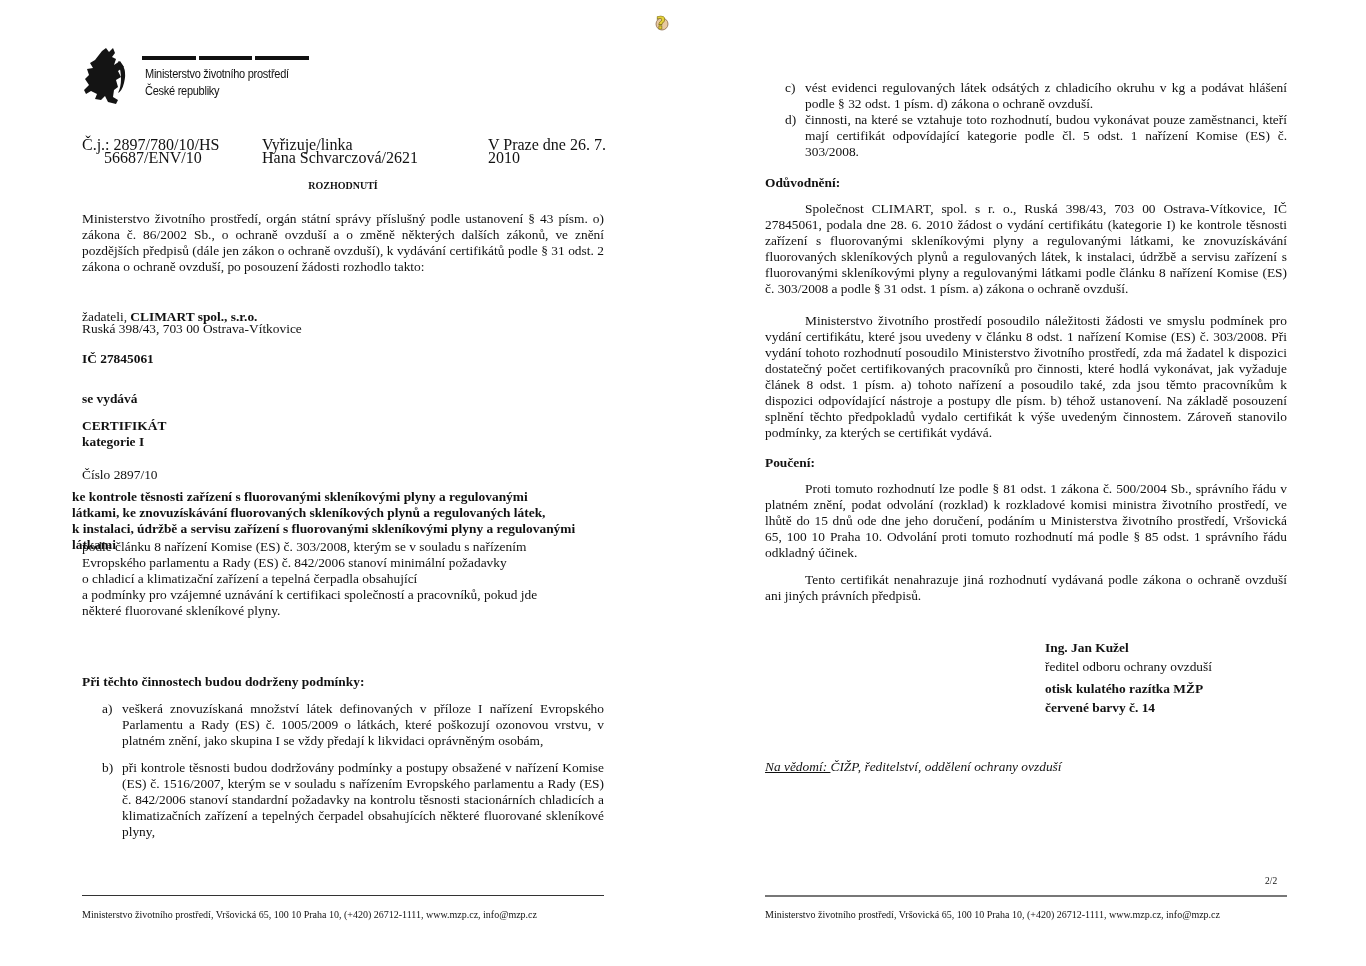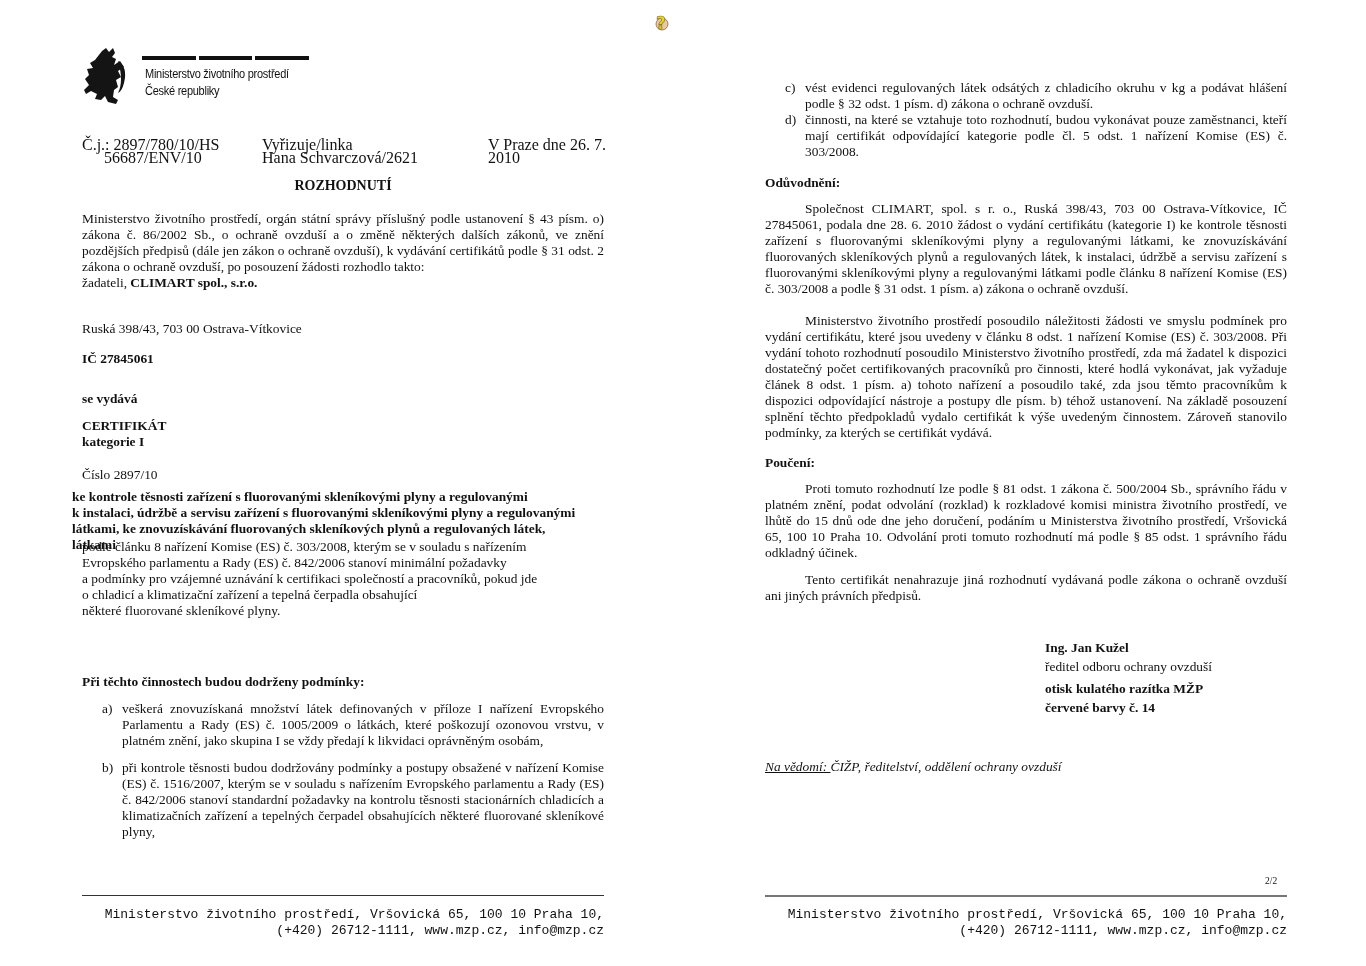--- a/index.html
+++ b/index.html
@@ -11,27 +11,27 @@
   #right { left: 765px; width: 522px; }
   .help-icon { position: absolute; left: 648px; top: 12px; width: 22px; height: 22px; }
   .logo-lion { position: absolute; left: 0; top: 47px; width: 50px; height: 60px; }
   .logo-bars { position: absolute; left: 60px; top: 56px; width: 167px; height: 4px; display: flex; gap: 3px; }
   .logo-bars span { flex: 1; background: #111; display: block; }
   .logo-text { position: absolute; left: 63px; top: 66px; font-family: "Liberation Sans", "DejaVu Sans", sans-serif; font-size: 12.5px; line-height: 17px; letter-spacing: -0.3px; transform: scaleX(0.88); transform-origin: left top; }
   .ref { position: absolute; top: 138px; font-size: 16px; line-height: 13px; }
   .center { text-align: left; }
   .justify { text-align: justify; }
   .bold { font-weight: bold; }
-  h1 { position: absolute; top: 178px; left: 0; width: 522px; text-align: center; font-size: 14px; font-weight: bold; }
+  h1 { position: absolute; top: 178px; left: 0; width: 522px; text-align: center; font-size: 10px; font-weight: bold; }
   .list-item { position: absolute; display: flex; }
   .list-item .marker { width: 40px; flex: none; padding-left: 20px; }
   .list-item .body { flex: 1; text-align: justify; }
   .indent { text-indent: 40px; }
   .footer-line { position: absolute; top: 895px; height: 1px; background: #333; }
-  .footer-text { position: absolute; top: 907px; font-family: Liberation Mono, monospace; font-size: 13px; width: 100%; text-align: right; }
+  .footer-text { position: absolute; top: 907px; font-family: Liberation Serif, serif; font-size: 10px; width: 100%; text-align: left; }
   u { text-decoration: underline; }
 </style>
 </head>
 <body>
 
 <div class="help-icon">
   <svg width="22" height="22" viewBox="0 0 22 22">
     <circle cx="14" cy="12" r="6" fill="#e8c9a0" stroke="#8a6a4a" stroke-width="0.8"></circle>
     <text x="8" y="17" font-size="17" font-weight="bold" fill="#e6d23a" stroke="#7a6a10" stroke-width="0.6" font-family="DejaVu Sans, sans-serif">?</text>
   </svg>
@@ -61,42 +61,42 @@
   <div class="ref center" style="left:180px; width:160px;">
     <div>Vyřizuje/linka</div>
     <div>Hana Schvarczová/2621</div>
   </div>
   <div class="ref" style="left:406px; width:130px;">V Praze dne  26. 7. 2010</div>
 
   <h1>ROZHODNUTÍ</h1>
 
   <p class="abs justify" style="top:211px; left:0; width:522px;">Ministerstvo životního prostředí, orgán státní správy příslušný podle ustanovení § 43 písm. o) zákona č. 86/2002 Sb., o ochraně ovzduší a o změně některých dalších zákonů, ve znění pozdějších předpisů (dále jen zákon o ochraně ovzduší), k vydávání certifikátů podle § 31 odst. 2 zákona o ochraně ovzduší, po posouzení žádosti rozhodlo takto:</p>
 
-  <p class="abs center" style="top:275px; left:0; width:522px;font-family:Liberation Serif, serif;">
+  <p class="abs center" style="top:309px; left:0; width:522px;font-family:Liberation Serif, serif;">
     <span>žadateli, </span><b>CLIMART spol., s.r.o.</b>
   </p>
   <p class="abs center" style="top:321px; left:0; width:522px;">Ruská 398/43, 703 00 Ostrava-Vítkovice</p>
   <p class="abs center bold" style="top:351px; left:0; width:522px;">IČ 27845061</p>
   <p class="abs center bold" style="top:391px; left:0; width:522px;">se vydává</p>
   <p class="abs center bold" style="top:418px; left:0; width:522px;">CERTIFIKÁT</p>
   <p class="abs center bold" style="top:434px; left:0; width:522px;">kategorie I</p>
   <p class="abs center" style="top:467px; left:0; width:522px;">Číslo 2897/10</p>
 
   <div class="abs center bold" style="top:489px; left:-10px; width:542px;">
     <div>ke kontrole těsnosti zařízení s fluorovanými skleníkovými plyny a regulovanými</div>
+    <div>látkami, ke znovuzískávání fluorovaných skleníkových plynů a regulovaných látek,</div>
     <div>k instalaci, údržbě a servisu zařízení s fluorovanými skleníkovými plyny a regulovanými</div>
-    <div>látkami, ke znovuzískávání fluorovaných skleníkových plynů a regulovaných látek,</div>
     <div>látkami</div>
   </div>
 
   <div class="abs center" style="top:539px; left:0; width:522px;">
     <div>podle článku 8 nařízení Komise (ES) č. 303/2008, kterým se v souladu s nařízením</div>
     <div>Evropského parlamentu a Rady (ES) č. 842/2006 stanoví minimální požadavky</div>
+    <div>o chladicí a klimatizační zařízení a tepelná čerpadla obsahující</div>
     <div>a podmínky pro vzájemné uznávání k certifikaci společností a pracovníků, pokud jde</div>
-    <div>o chladicí a klimatizační zařízení a tepelná čerpadla obsahující</div>
     <div>některé fluorované skleníkové plyny.</div>
   </div>
 
   <p class="abs bold" style="top:674px; left:0; width:522px;">Při těchto činnostech budou dodrženy  podmínky:</p>
 
   <div class="list-item" style="top:701px; left:0; width:522px;">
     <span class="marker">a)</span>
     <span class="body">veškerá znovuzískaná množství látek definovaných v příloze I nařízení Evropského Parlamentu a Rady (ES) č. 1005/2009 o látkách, které poškozují ozonovou vrstvu, v platném znění, jako skupina I se vždy předají k likvidaci oprávněným osobám,</span>
   </div>
   <div class="list-item" style="top:760px; left:0; width:522px;">

